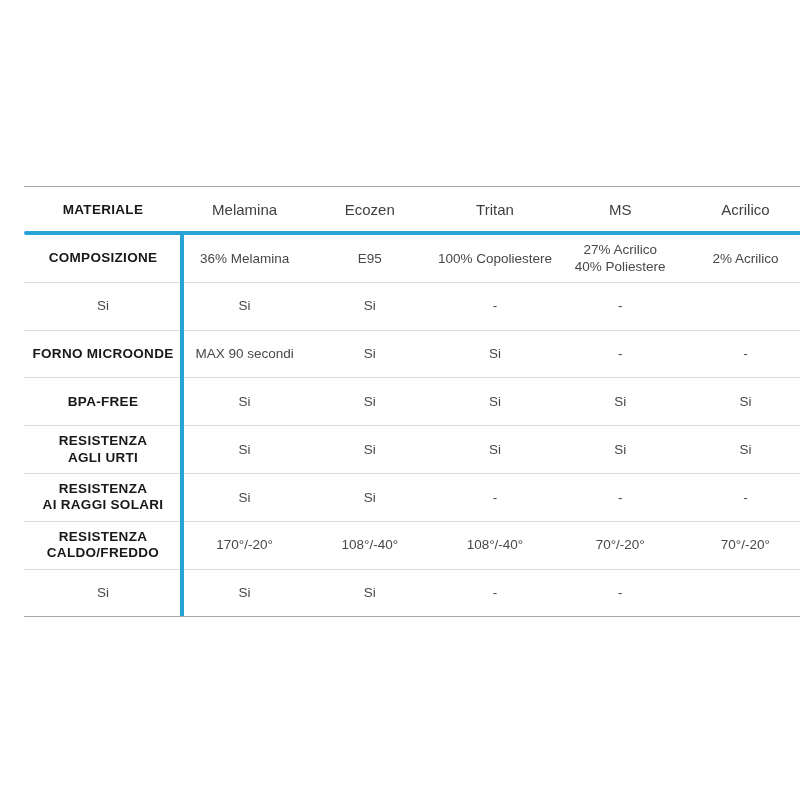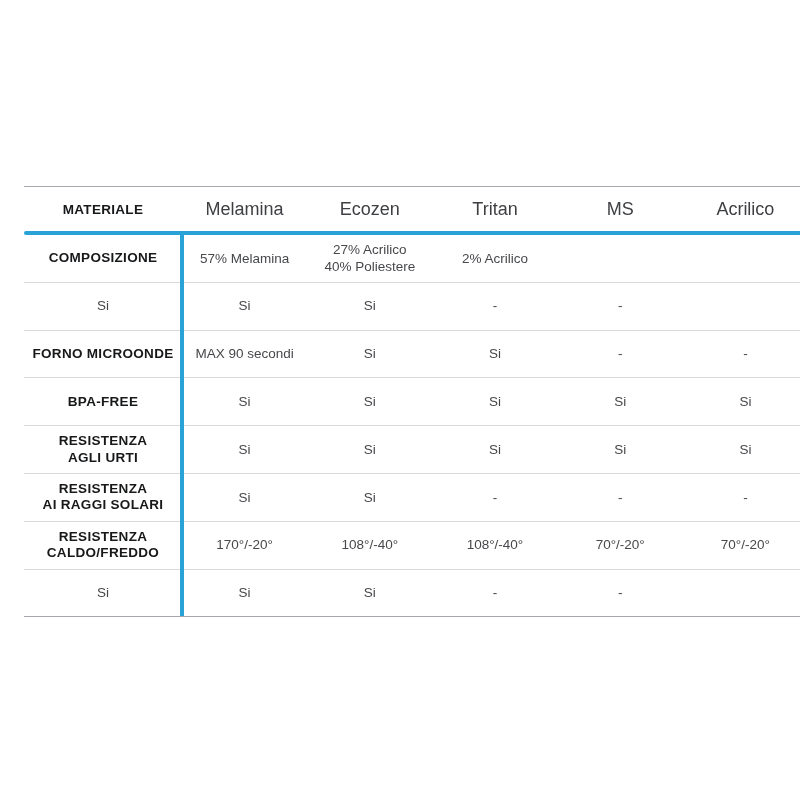--- a/index.html
+++ b/index.html
@@ -37,21 +37,21 @@
     align-items: center;
   }
   .header-label {
     font-weight: bold;
     font-size: 13.5px;
     letter-spacing: 0.3px;
     color: var(--label-color);
     text-align: center;
   }
   .hcell {
-    font-size: 18px;
+    font-size: 15px;
     color: var(--hcol-color);
     text-align: center;
   }
   .blue-bar {
     height: 4px;
     background: var(--accent);
     border-radius: 2px;
   }
   .tbody {
     position: relative;
@@ -109,21 +109,23 @@
       <div class="hcell">Tritan</div>
       <div class="hcell">MS</div>
       <div class="hcell">Acrilico</div>
     </div>
   <div class="blue-bar"></div>
   <div class="tbody">
     <div class="blue-vline"></div>
 
   <div class="row">
         <div class="cell label-cell">COMPOSIZIONE</div>
-        <div class="cell value-cell">57% Melamina</div>
+        <div class="cell value-cell">36% Melamina</div>
+        <div class="cell value-cell">E95</div>
+        <div class="cell value-cell">100% Copoliestere</div>
         <div class="cell value-cell">27% Acrilico
 40% Poliestere</div>
         <div class="cell value-cell">2% Acrilico</div>
       </div>
       <div class="row">
         <div class="cell value-cell">Si</div>
         <div class="cell value-cell">Si</div>
         <div class="cell value-cell">Si</div>
         <div class="cell value-cell">-</div>
         <div class="cell value-cell">-</div>

